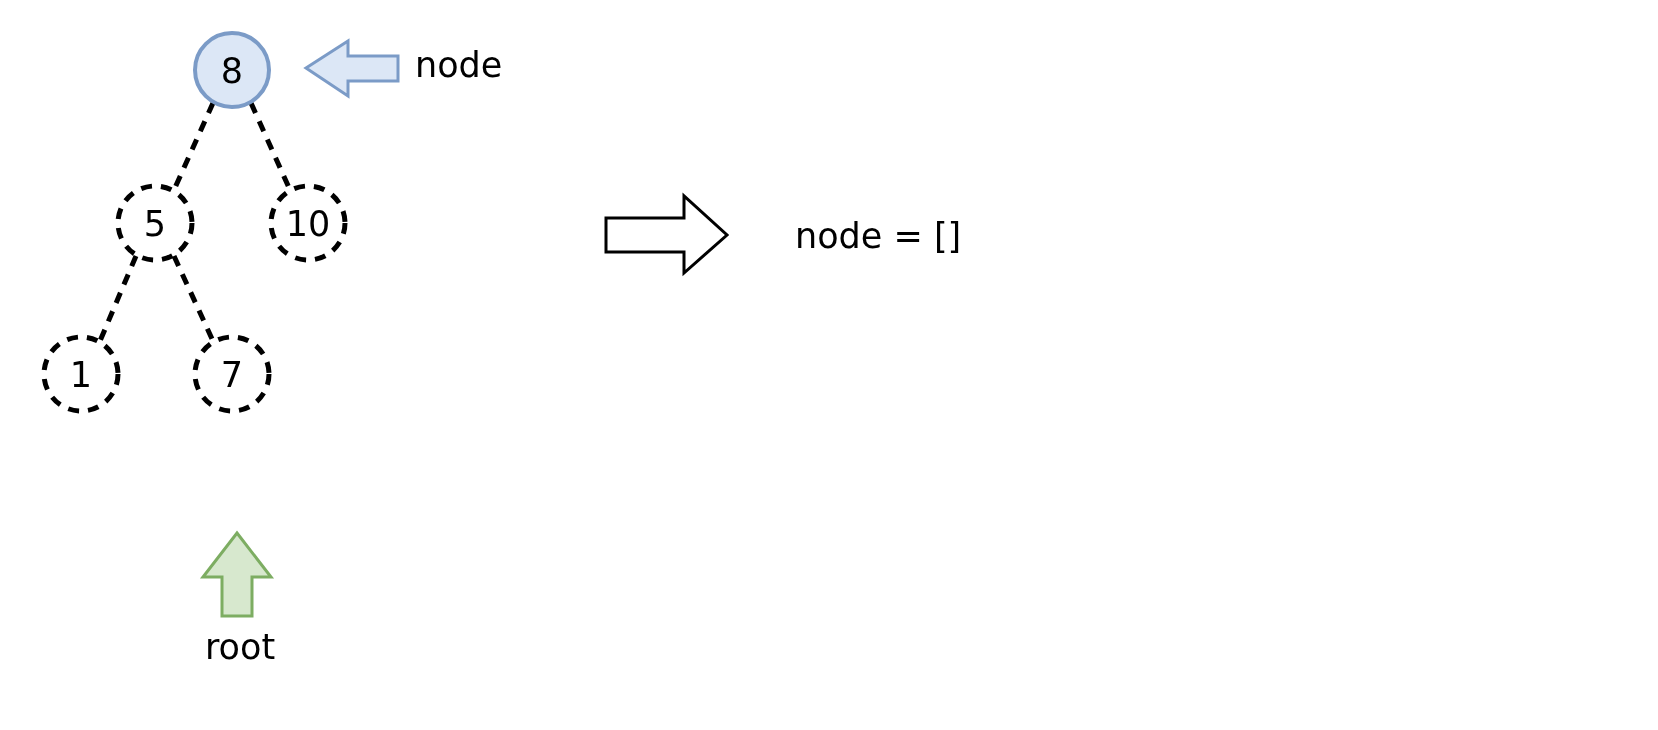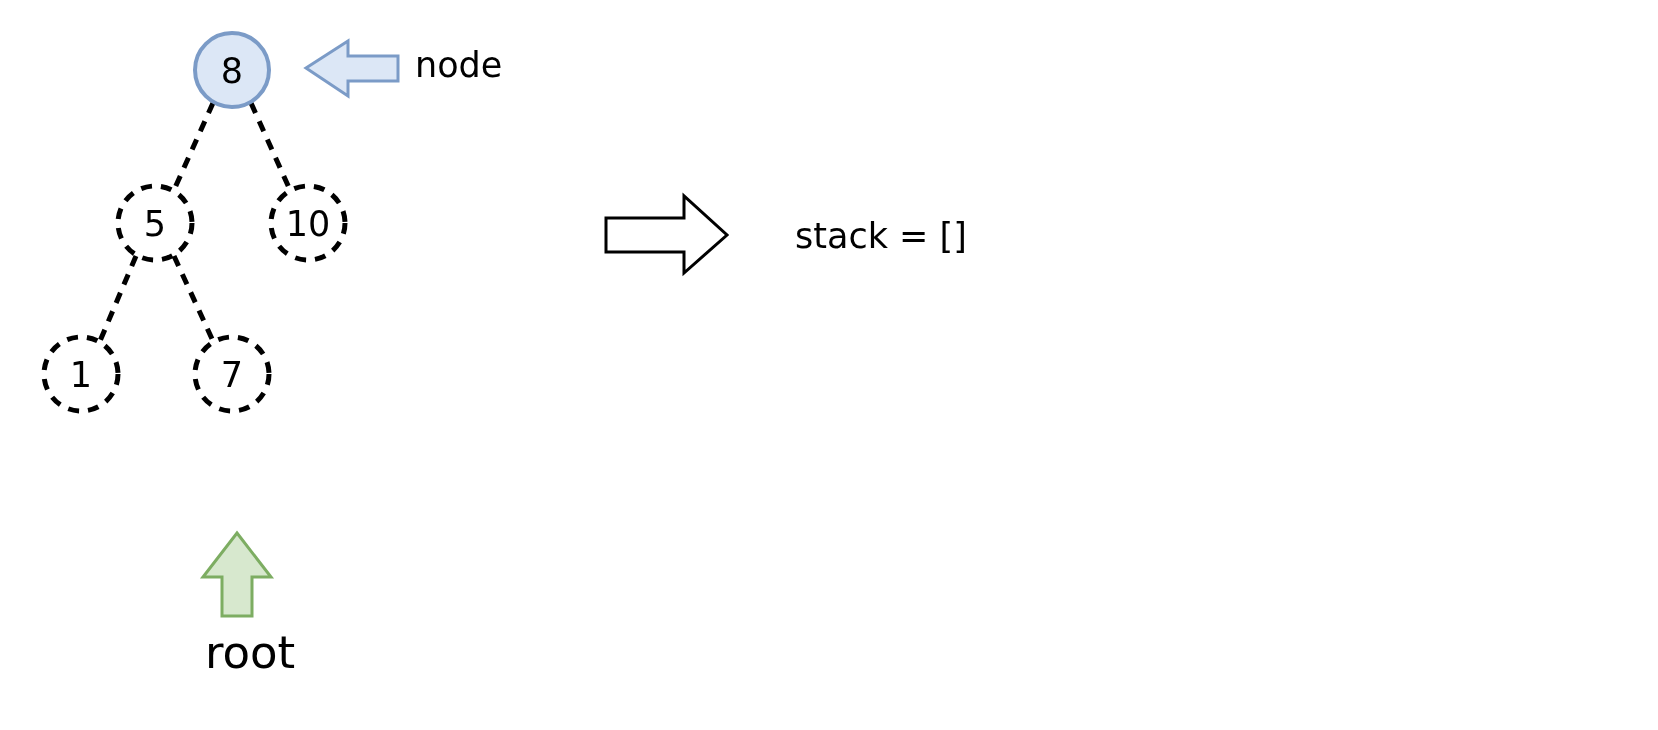--- a/index.html
+++ b/index.html
@@ -36,21 +36,21 @@
     line-height: 1;
   }
   .label-node {
     left: 415px;
     top: 48px;
     font-size: 35px;
   }
   .label-root {
     left: 205px;
     top: 630px;
-    font-size: 45px;
+    font-size: 35px;
   }
   .label-stack {
     left: 795px;
     top: 219px;
     font-size: 35px;
   }
   .label-preorder {
     left: 35px;
     top: 478px;
     font-size: 36px;
@@ -115,16 +115,16 @@
 
     <g>
       <path d="M 237,533 L 271,577 L 252,577 L 252,616 L 222,616 L 222,577 L 203,577 Z" fill="#D7E8CE" stroke="#7DAD62" stroke-width="3" stroke-linejoin="miter"></path>
     </g>
   </svg>
 
   <div class="label label-node">node</div>
 
   <div class="label label-root">root</div>
 
-  <div class="label label-stack">stack = []</div>
+  <div class="label label-stack">node = []</div>
 
 
 </div>
 
 </body></html>

